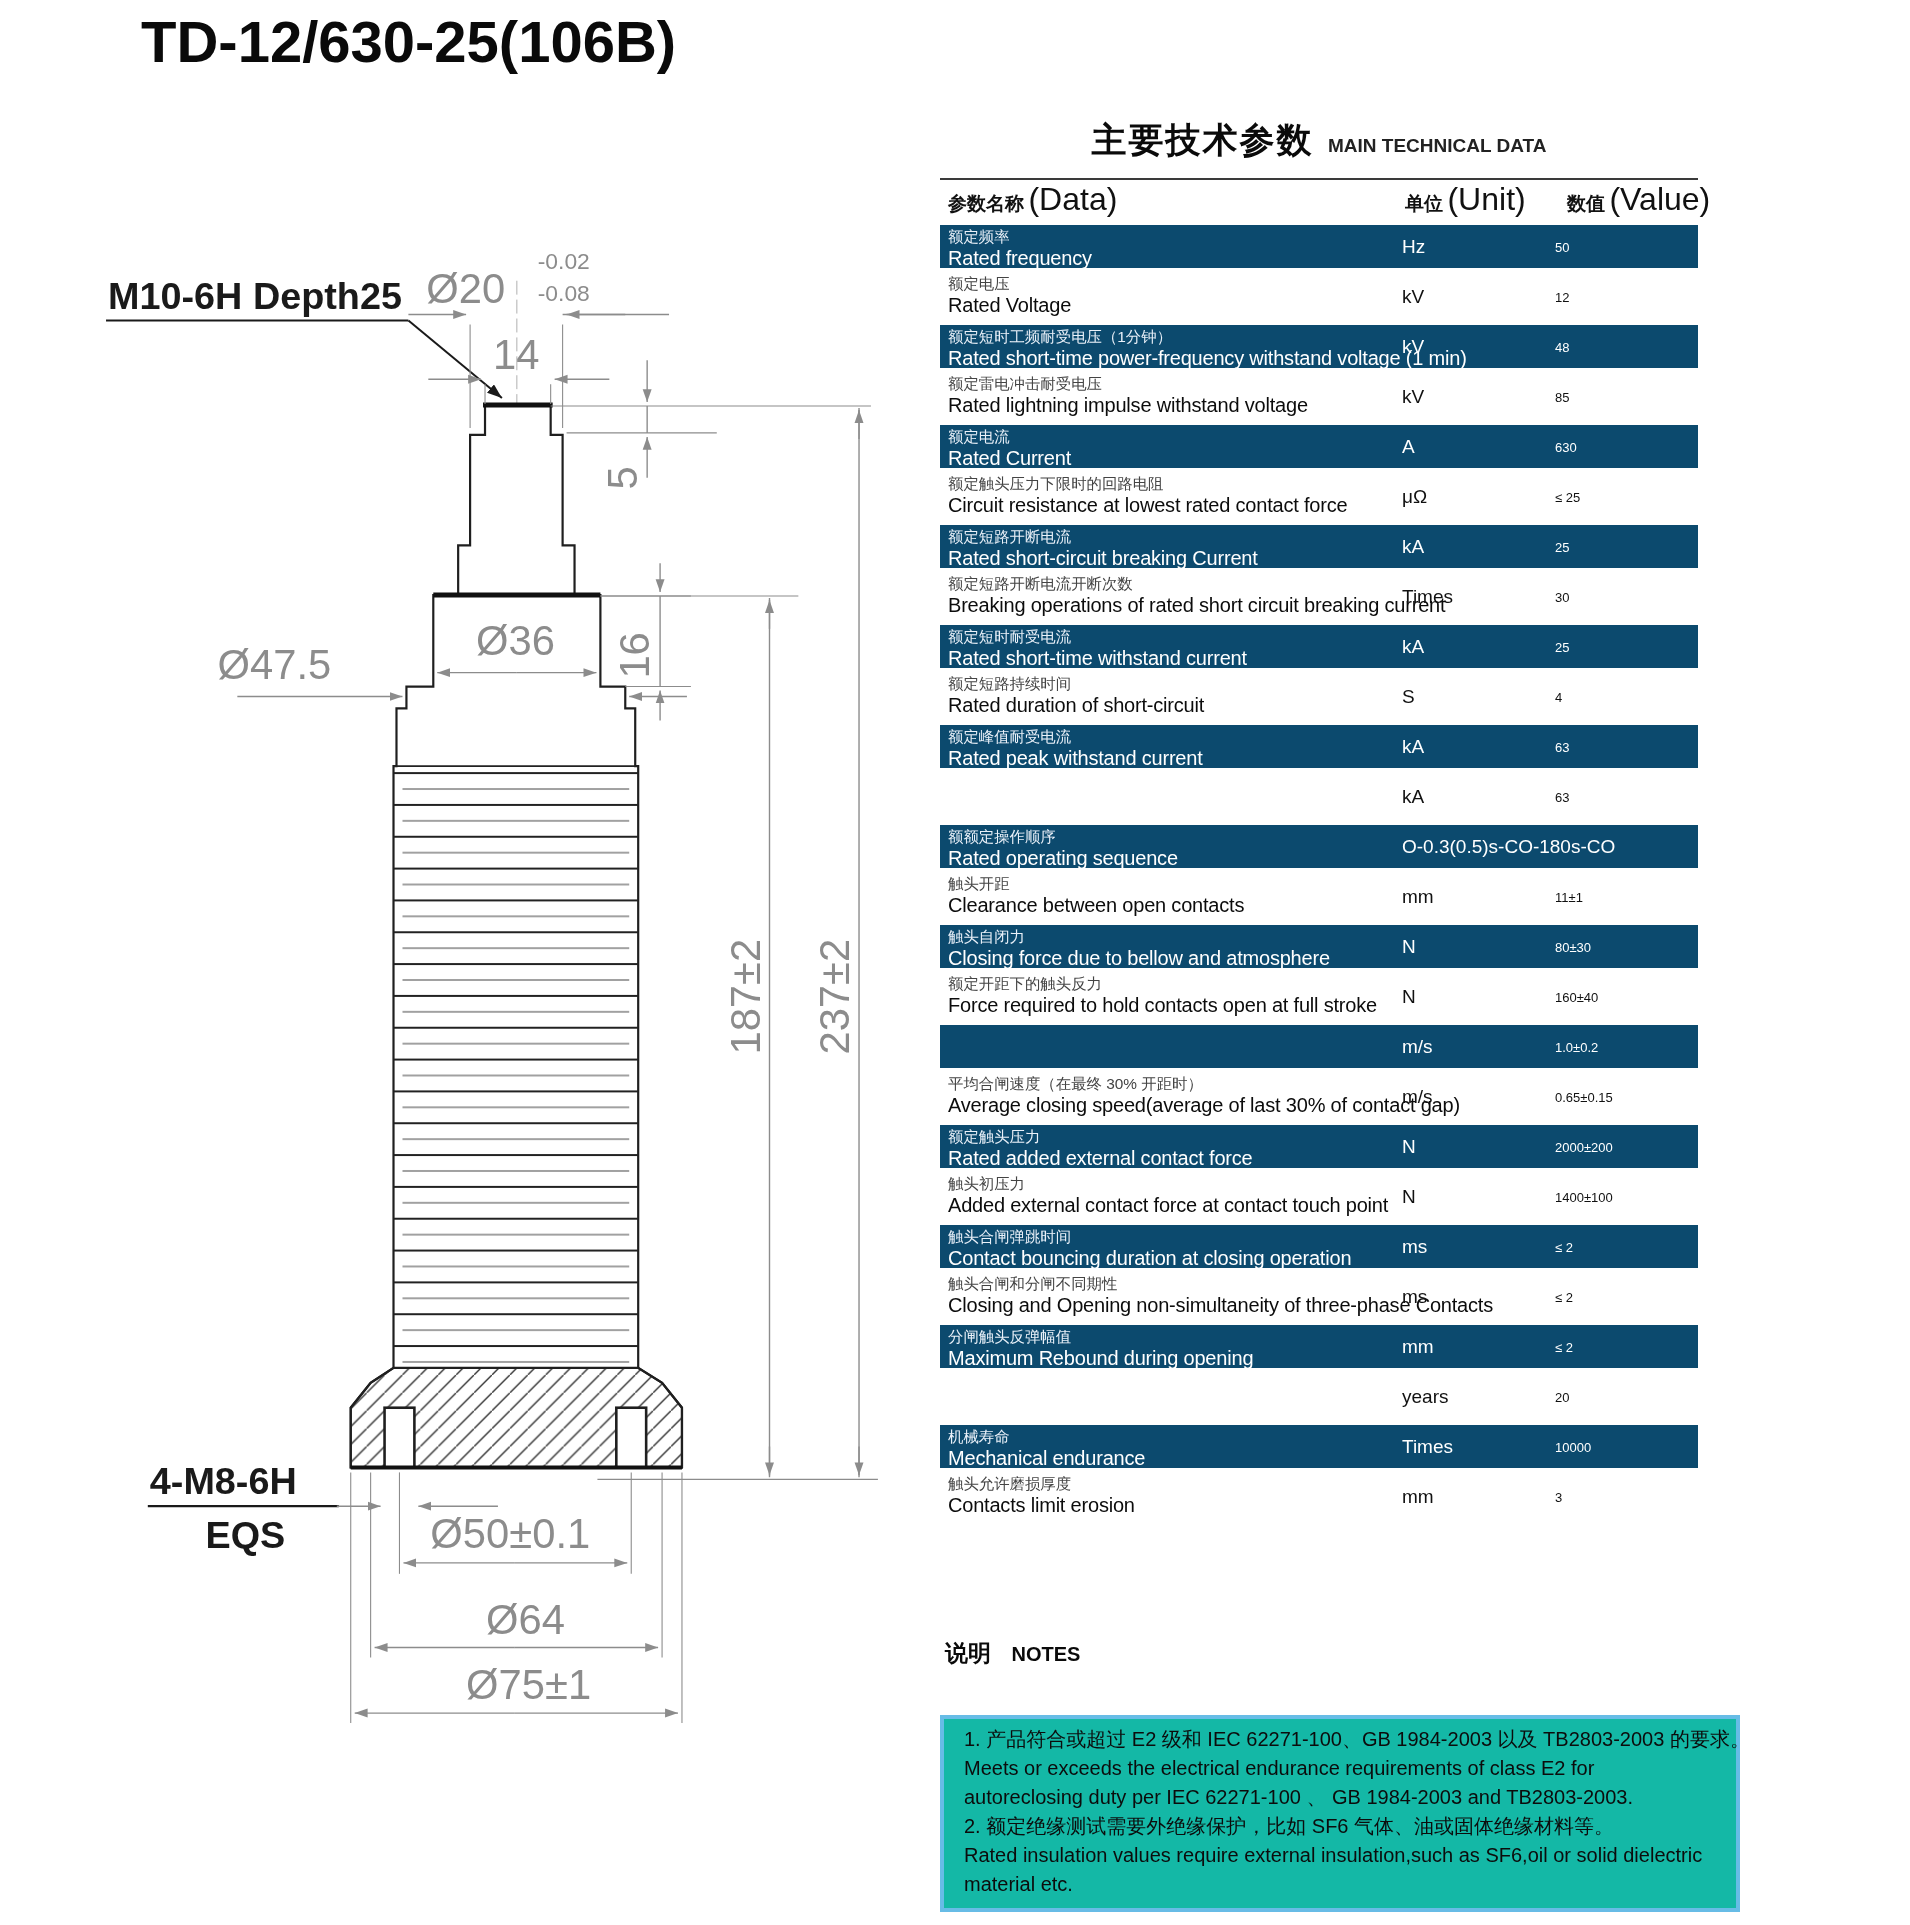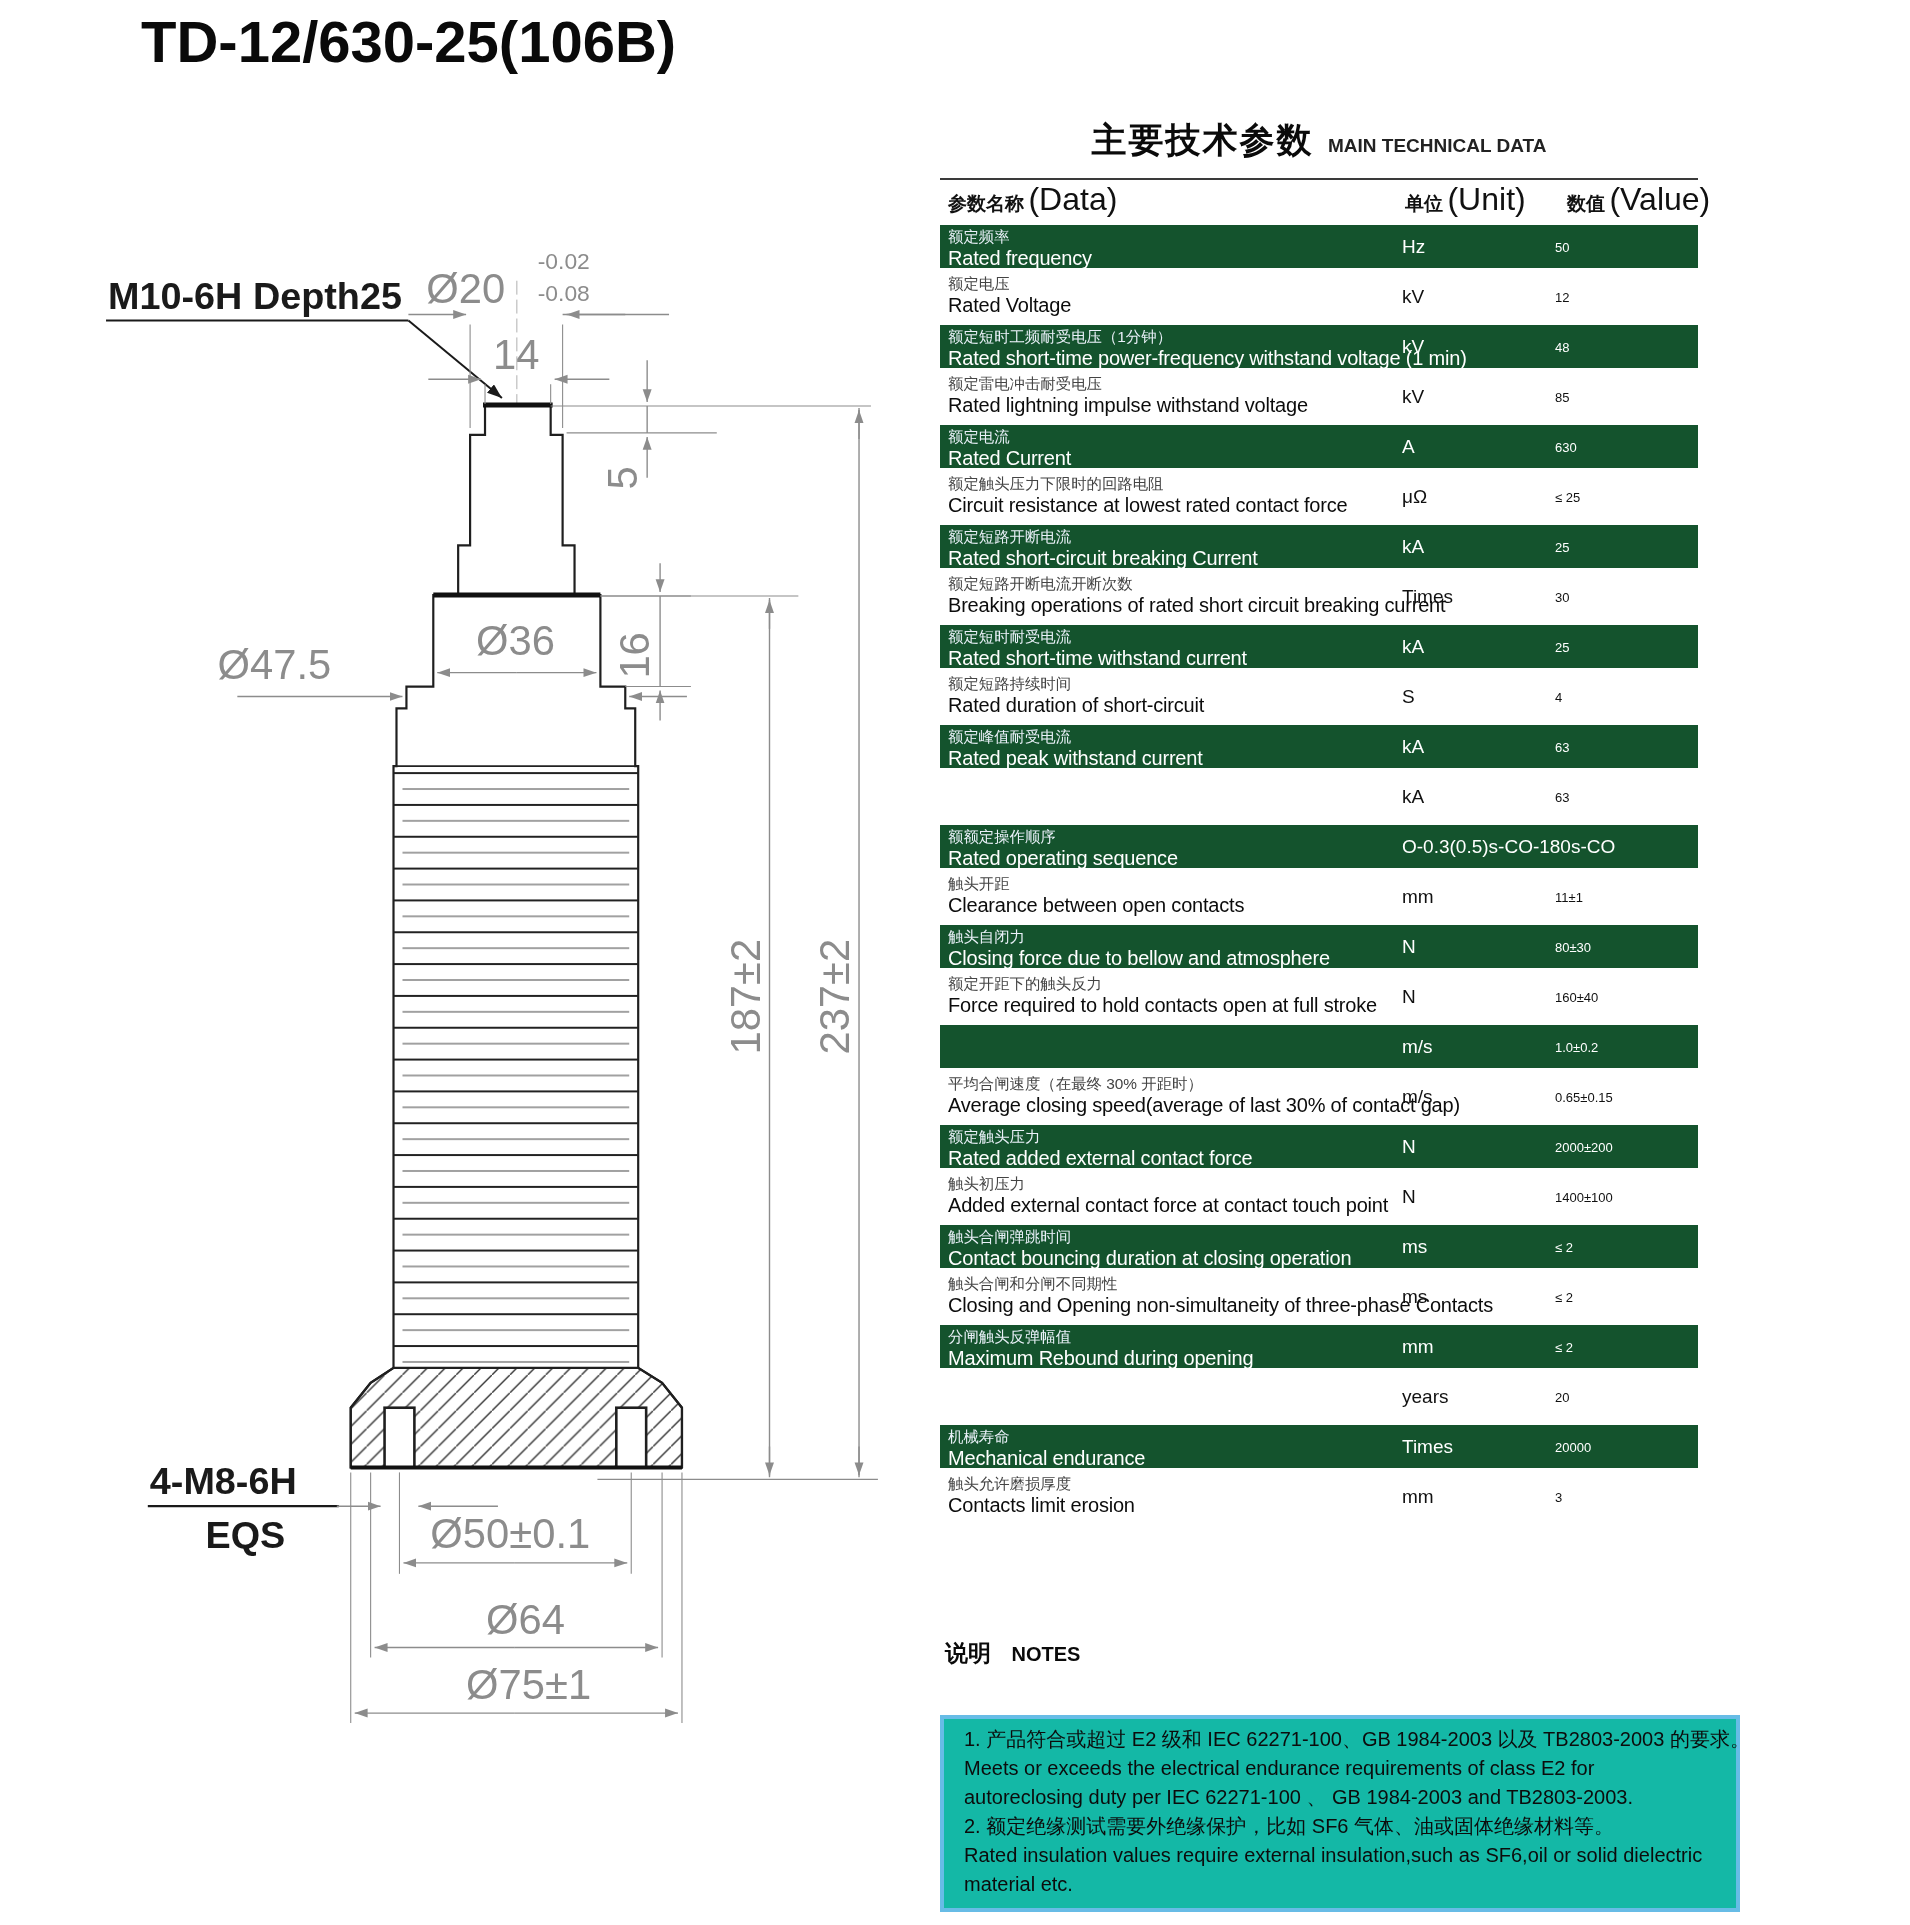--- a/index.html
+++ b/index.html
@@ -28,21 +28,21 @@
   .rule{border-bottom:2px solid #3a3a3a;margin-top:14px;}
   .thead{position:relative;height:42px;}
   .th{position:absolute;bottom:4px;white-space:nowrap;}
   .th .th-zh{font-size:19px;font-weight:700;}
   .th .th-en{font-size:32px;font-weight:400;}
   .th.name{left:8px;}
   .th.unit{left:465px;}
   .th.value{left:627px;}
   .tbody{width:758px;}
   .trow{position:relative;height:50px;box-sizing:border-box;}
-  .trow.hl{background:#14532d;border-top:3px solid #fff;border-bottom:4px solid #fff;}
+  .trow.hl{background:#0c4a6e;border-top:3px solid #fff;border-bottom:4px solid #fff;}
   .trow .name{position:absolute;left:8px;top:2px;width:450px;}
   .trow .zh{font-size:15.4px;line-height:19px;color:#444;white-space:nowrap;}
   .trow .en{font-size:20px;line-height:25px;color:#0c0c0c;white-space:nowrap;letter-spacing:-0.2px;}
   .trow.hl .zh{color:#eaf1f9;}
   .trow.hl .en{color:#ffffff;}
   .trow .unit{position:absolute;left:462px;top:50%;transform:translateY(-50%);font-size:19px;color:#111;white-space:nowrap;}
   .trow .value{position:absolute;left:615px;top:50%;transform:translateY(-50%);font-size:13px;color:#111;white-space:nowrap;}
   .trow.hl .unit,.trow.hl .value{color:#ffffff;}
 
   
@@ -423,21 +423,21 @@
       <div class="unit">years</div>
       <div class="value">20</div>
     </div>
 
     <div class="trow hl">
       <div class="name">
         <div class="zh">机械寿命</div>
         <div class="en">Mechanical endurance</div>
       </div>
       <div class="unit">Times</div>
-      <div class="value">20000</div>
+      <div class="value">10000</div>
     </div>
 
     <div class="trow">
       <div class="name">
         <div class="zh">触头允许磨损厚度</div>
         <div class="en">Contacts limit erosion</div>
       </div>
       <div class="unit">mm</div>
       <div class="value">3</div>
     </div>

